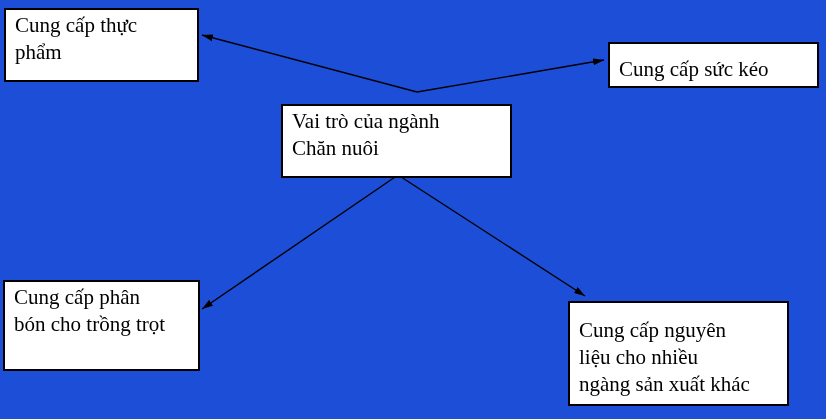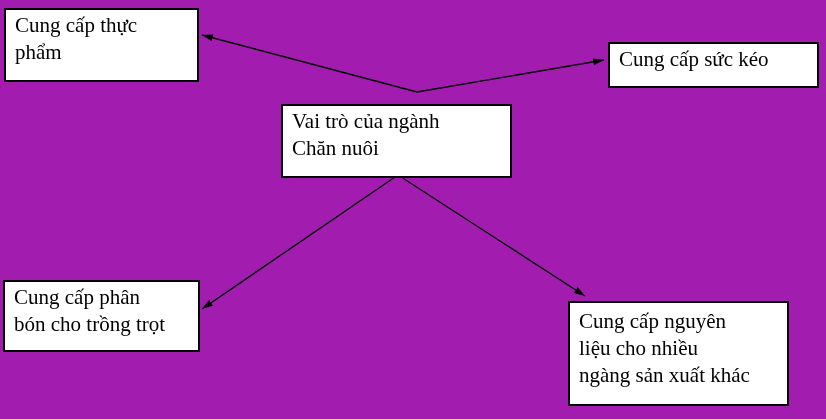--- a/index.html
+++ b/index.html
@@ -4,21 +4,21 @@
 <style>
   html, body {
     margin: 0;
     padding: 0;
     background: #ffffff;
   }
   .canvas {
     position: relative;
     width: 826px;
     height: 419px;
-    background: #a21caf;
+    background: #1d4ed8;
     font-family: "Liberation Serif", "DejaVu Serif", serif;
     color: #000000;
     overflow: hidden;
   }
   .arrows-layer {
     position: absolute;
     left: 0; top: 0;
     width: 826px; height: 419px;
   }
   .node {
@@ -27,24 +27,24 @@
     background: #ffffff;
     border: 2px solid #000000;
     font-size: 21px;
     line-height: 27px;
     padding: 2px 9px;
   }
   .node-label {
     white-space: pre-line;
   }
   .node--top-left     { left: 4px;   top: 8px;   width: 195px; height: 74px;  }
-  .node--top-right    { left: 608px; top: 42px;  width: 211px; height: 46px; padding-top: 2px; }
+  .node--top-right    { left: 608px; top: 42px;  width: 211px; height: 46px; padding-top: 12px; }
   .node--center       { left: 281px; top: 104px;  width: 231px; height: 74px;  }
-  .node--bottom-left  { left: 3px;   top: 280px; width: 197px; height: 72px;  }
-  .node--bottom-right { left: 568px; top: 301px; width: 221px; height: 105px; padding-top: 5px; }
+  .node--bottom-left  { left: 3px;   top: 280px; width: 197px; height: 91px;  }
+  .node--bottom-right { left: 568px; top: 301px; width: 221px; height: 105px; padding-top: 14px; }
 </style>
 </head>
 <body>
 
 <div class="canvas">
 
   <svg class="arrows-layer" width="826" height="419" viewBox="0 0 826 419" xmlns="http://www.w3.org/2000/svg">
     <defs>
       <marker id="arrowhead" markerUnits="userSpaceOnUse" markerWidth="11" markerHeight="7" refX="11" refY="3.5" orient="auto">
         <path d="M0,0 L11,3.5 L0,7 Z" fill="#000000"></path>

